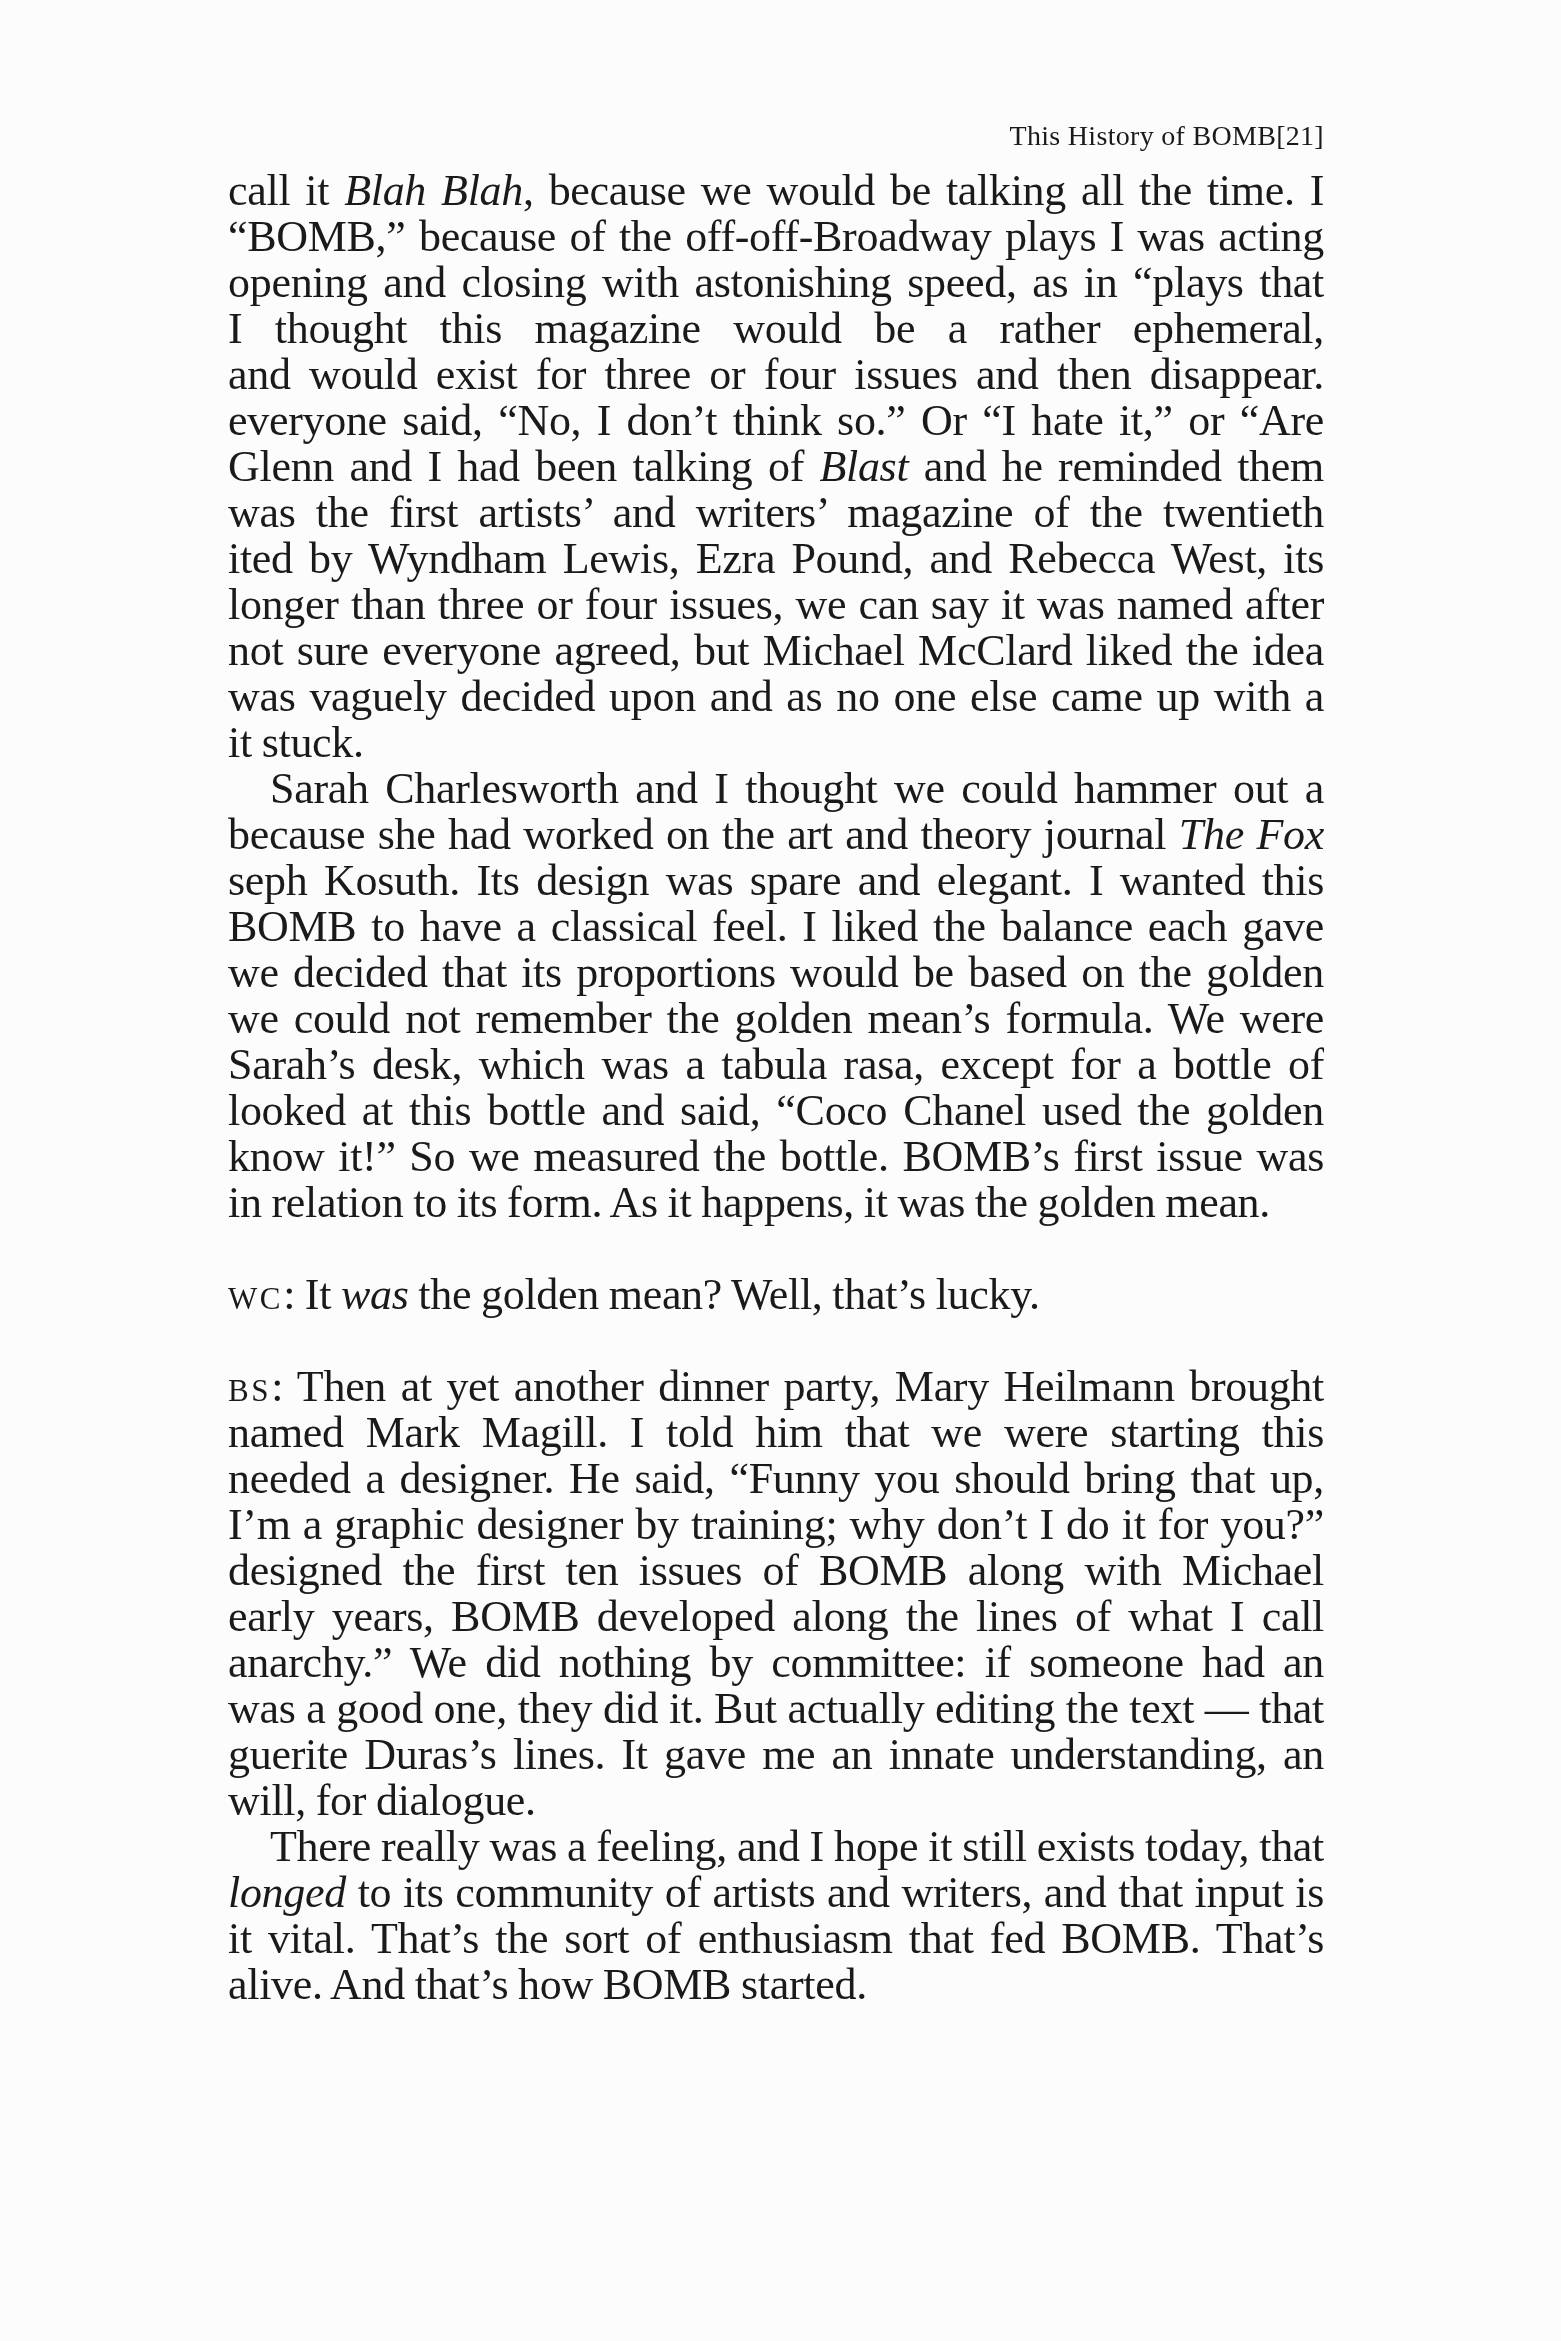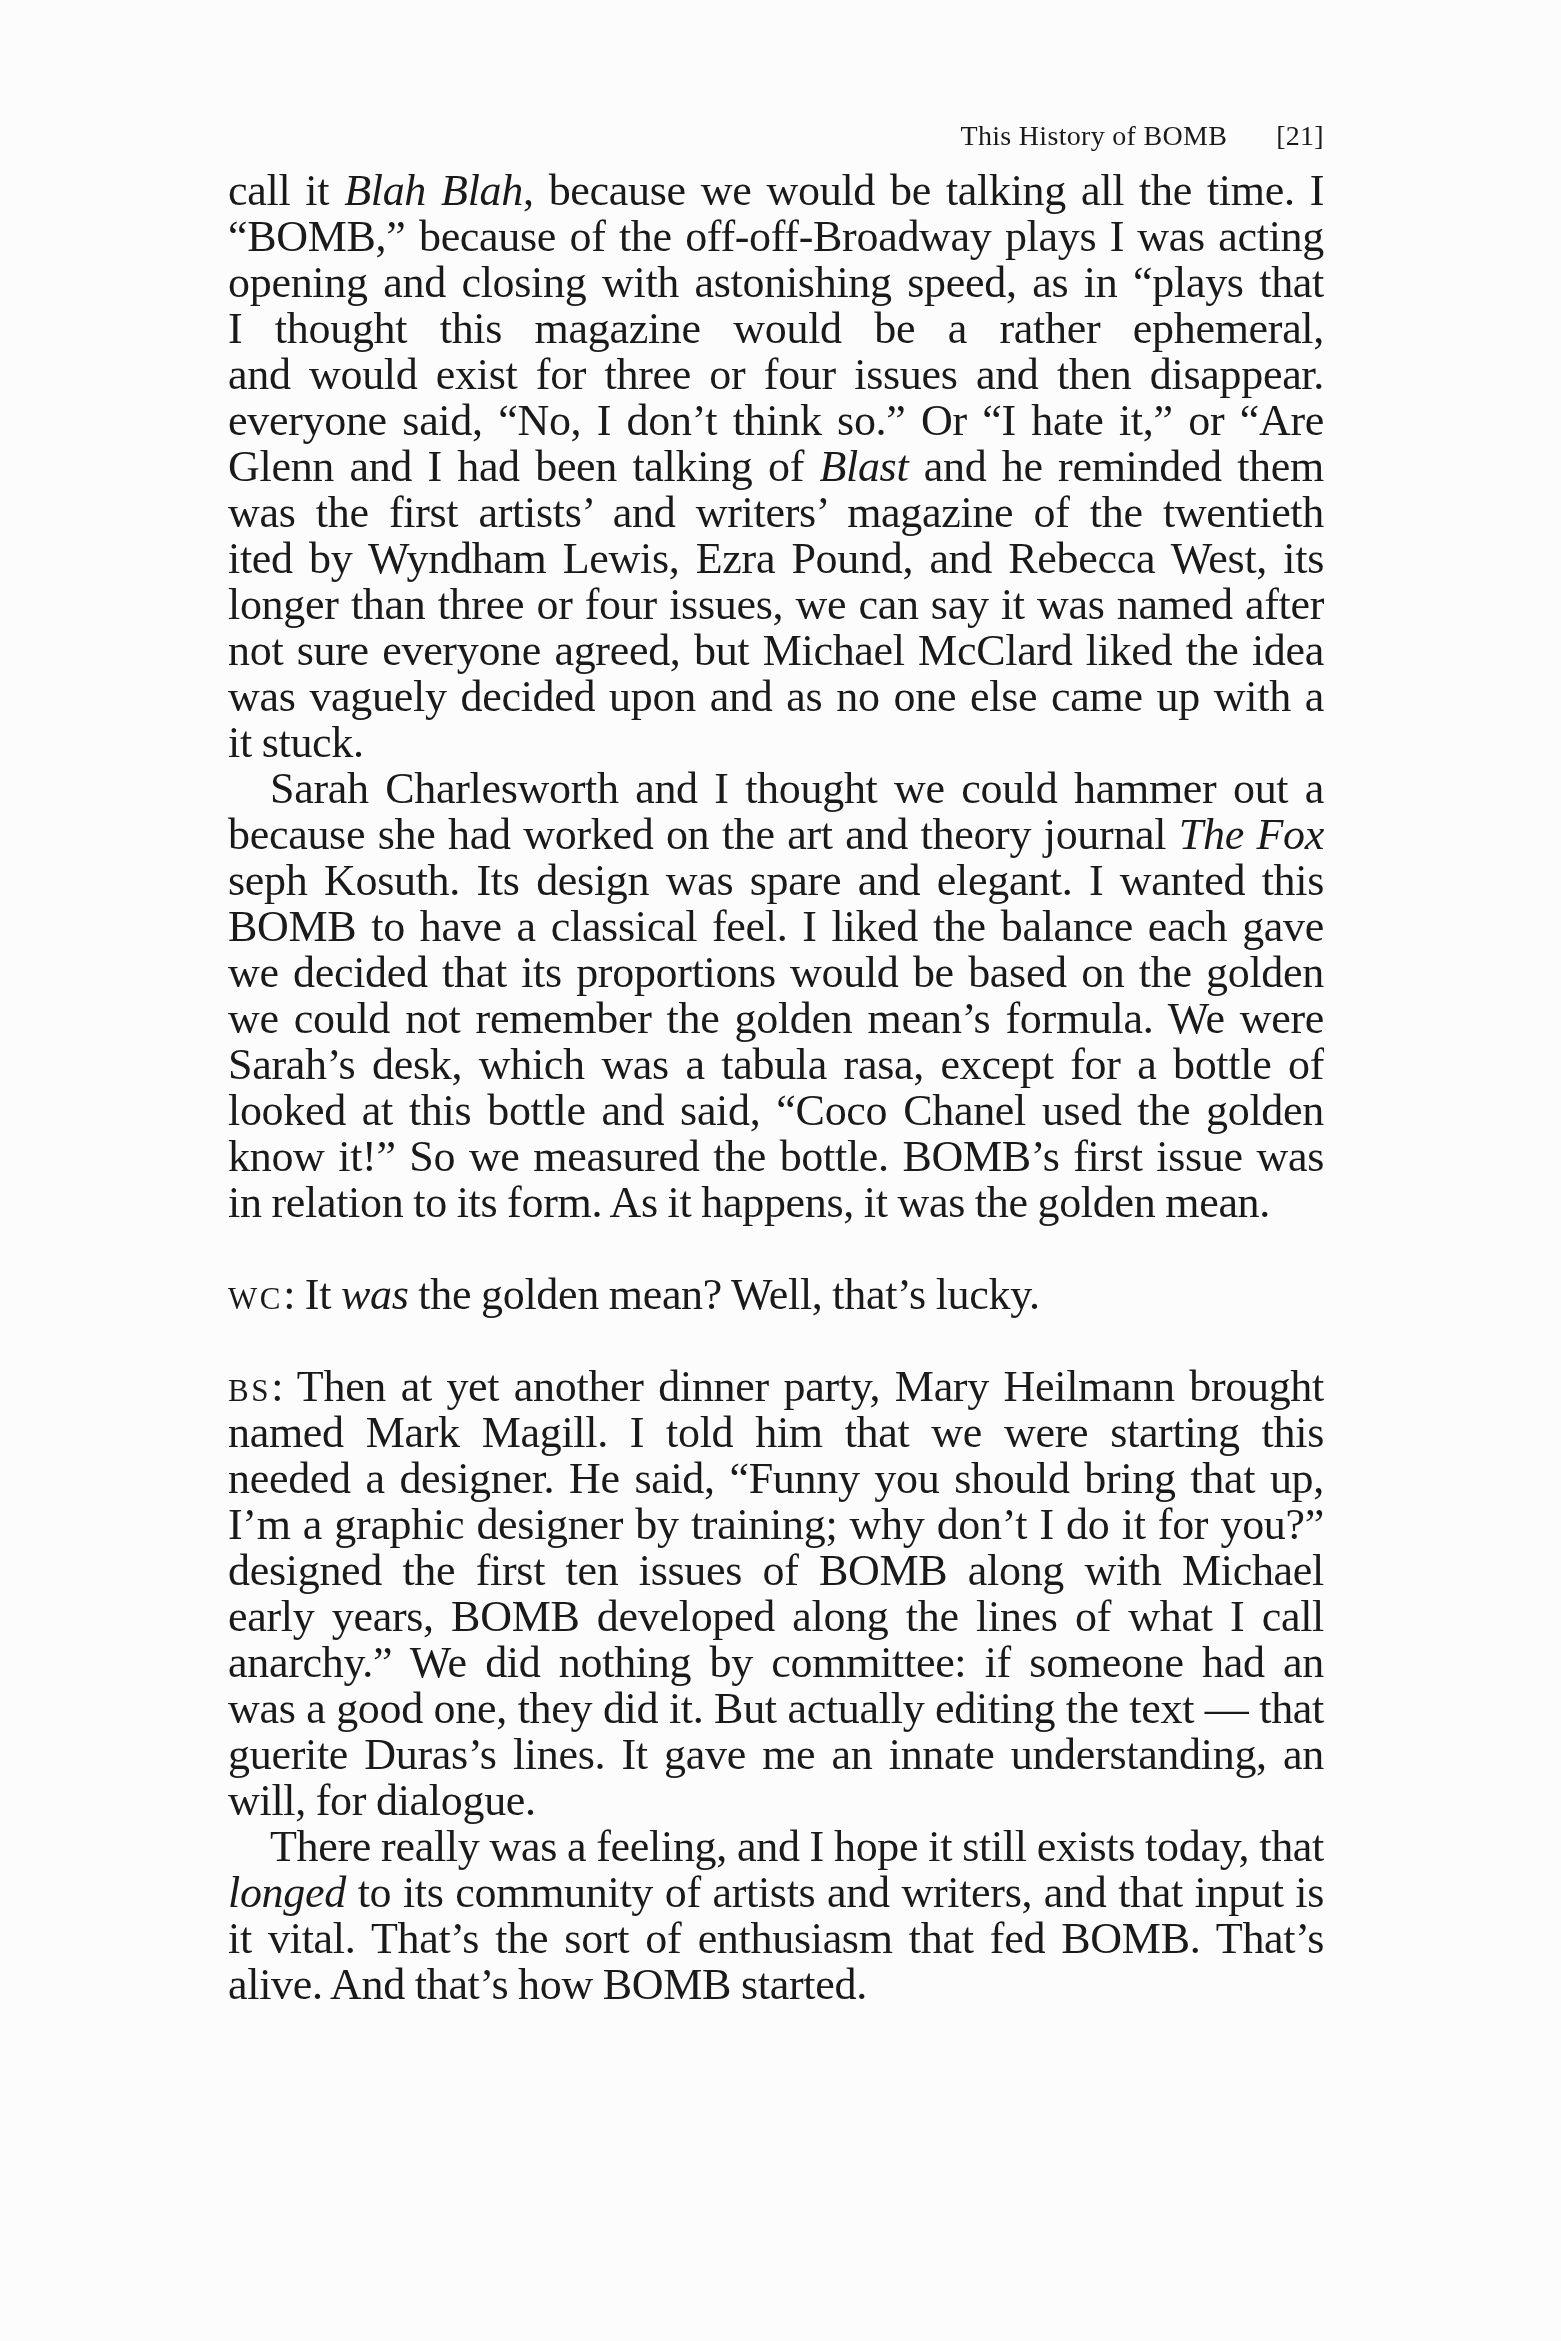--- a/index.html
+++ b/index.html
@@ -11,21 +11,20 @@
     position: relative;
     width: 1561px; height: 2342px;
     overflow: hidden;
   }
   .running-header {
     position: absolute;
     top: 120px;
     right: 237px;
     display: flex;
     align-items: baseline;
-    gap: 49px;
     font-size: 28px;
     letter-spacing: 0.3px;
     white-space: nowrap;
   }
   .text-body {
     position: absolute;
     top: 168px;
     left: 228px;
     width: 1096px;
     font-size: 44px;

